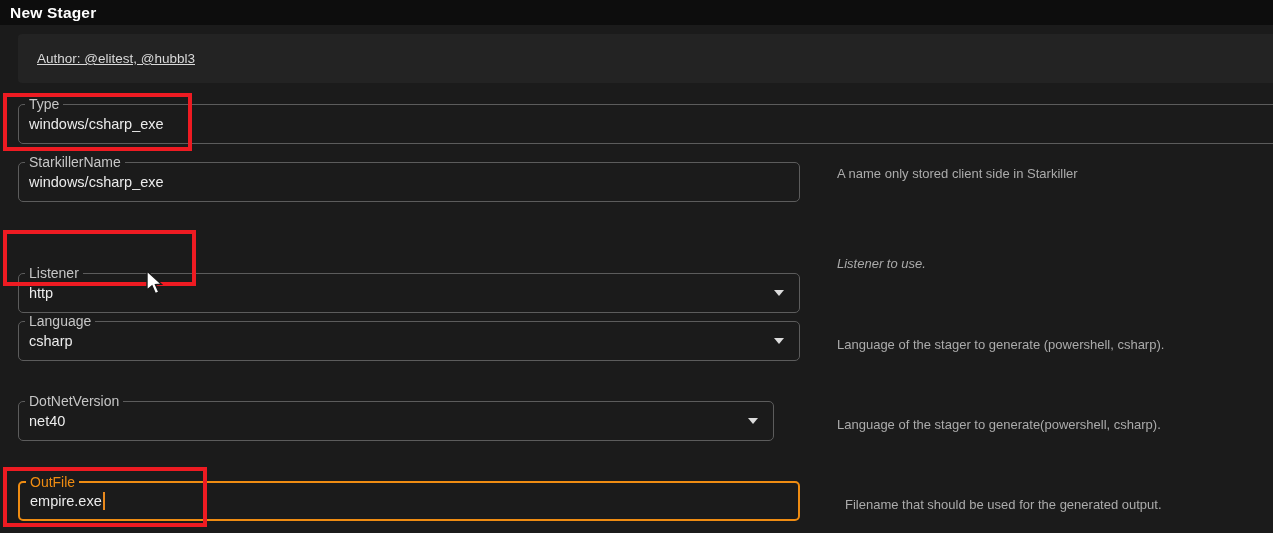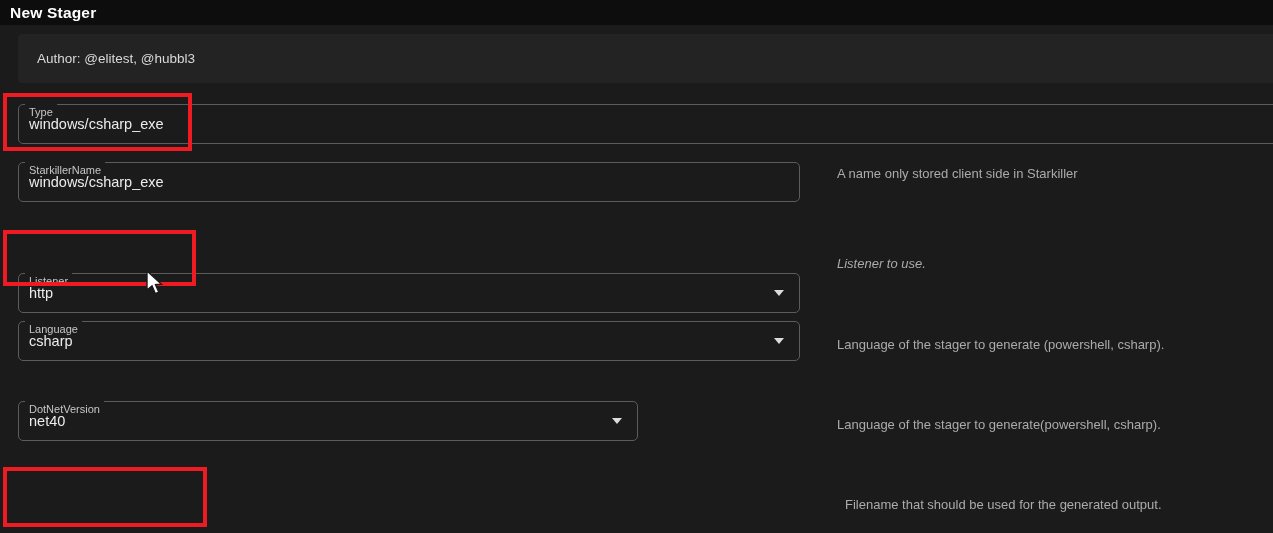--- a/index.html
+++ b/index.html
@@ -19,31 +19,31 @@
   .page-title {
     color: #ffffff; font-size: 15.5px; font-weight: 700; padding-left: 10px;
     letter-spacing: 0.2px;
   }
   
   .author-card {
     position: absolute; left: 18px; top: 34px; width: 1255px; height: 49px;
     background: #232323; border-radius: 4px 0 0 4px;
     display: flex; align-items: center;
   }
-  .author-text { color: #d9d9d9; font-size: 13.5px; padding-left: 19px; }
+  .author-text { color: #d9d9d9; font-size: 13.5px; padding-left: 19px; text-decoration: underline; }
   
   .field {
     position: absolute; height: 40px; box-sizing: border-box;
     border: 1px solid #5c5c5c; border-radius: 5px; background: transparent;
     cursor: text;
   }
   .field.focused { border: 2px solid #ef8c12; }
   .flabel {
     position: absolute; top: -8px; left: 6px; background: #1b1b1b;
-    padding: 8px 4px; font-size: 11px; color: #c6c6c6; line-height: 15px;
+    padding: 0 4px; font-size: 14px; color: #c6c6c6; line-height: 15px;
     white-space: nowrap;
   }
   .field.focused .flabel { color: #ef8c12; }
   .fvalue {
     position: absolute; left: 10px; top: 0; bottom: 0;
     display: flex; align-items: center;
     font-size: 14.5px; color: #ececec; white-space: nowrap;
   }
   .caret {
     display: inline-block; width: 2px; height: 18px; background: #e8891d;
@@ -98,27 +98,34 @@
   </div>
   <div class="helper" style="top:256px;font-style:italic;">Listener to use.</div>
 
   <div class="field" style="left:18px; top:321px; width:782px;">
     <span class="flabel">Language</span>
     <span class="fvalue">csharp</span>
     <span class="dropdown-arrow"></span>
   </div>
   <div class="helper" style="top:337px;">Language of the stager to generate (powershell, csharp).</div>
 
-  <div class="field" style="left:18px; top:401px; width:620px;">
+  <div class="field" style="left:18px; top:401px; width:756px;">
     <span class="flabel">DotNetVersion</span>
     <span class="fvalue">net40</span>
     <span class="dropdown-arrow"></span>
   </div>
   <div class="helper" style="top:417px;">Language of the stager to generate(powershell, csharp).</div>
 
+  <div class="field focused" style="left:18px; top:481px; width:782px;">
+    <span class="flabel">OutFile</span>
+    <span class="fvalue">
+        <span>empire.exe</span>
+        <span class="caret"></span>
+      </span>
+  </div>
   <div class="helper" style="top:497px;margin-left:8px;">Filename that should be used for the generated output.</div>
 
   <div class="annotation" style="left:3px; top:93px; width:189px; height:58px;"></div>
   <div class="annotation" style="left:3px; top:230px; width:193px; height:56px;"></div>
   <div class="annotation" style="left:3px; top:467px; width:204px; height:60px;"></div>
 
   <div class="mouse-cursor" style="left:145px; top:270px;">
     <svg width="20" height="27" viewBox="0 0 20 27">
       <polygon points="2,1 2,20 7,15.8 10.3,23.6 13.8,22.1 10.5,14.6 16.5,14.3" fill="#ffffff" stroke="#1a1a1a" stroke-width="1.4"></polygon>
     </svg>

